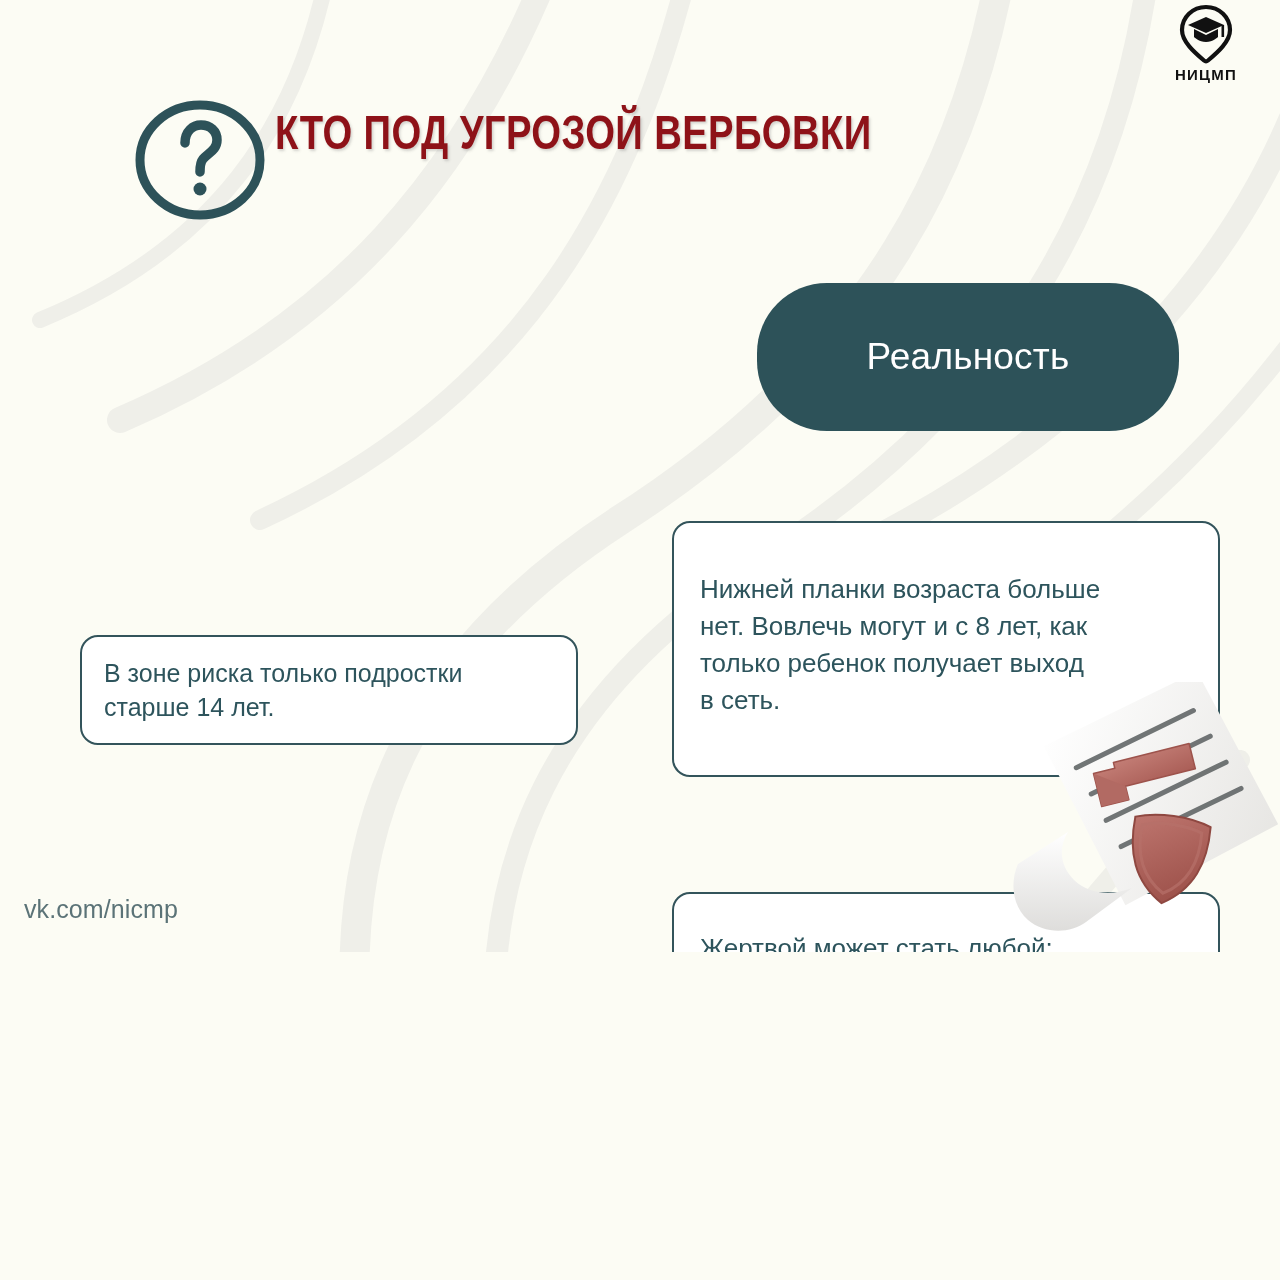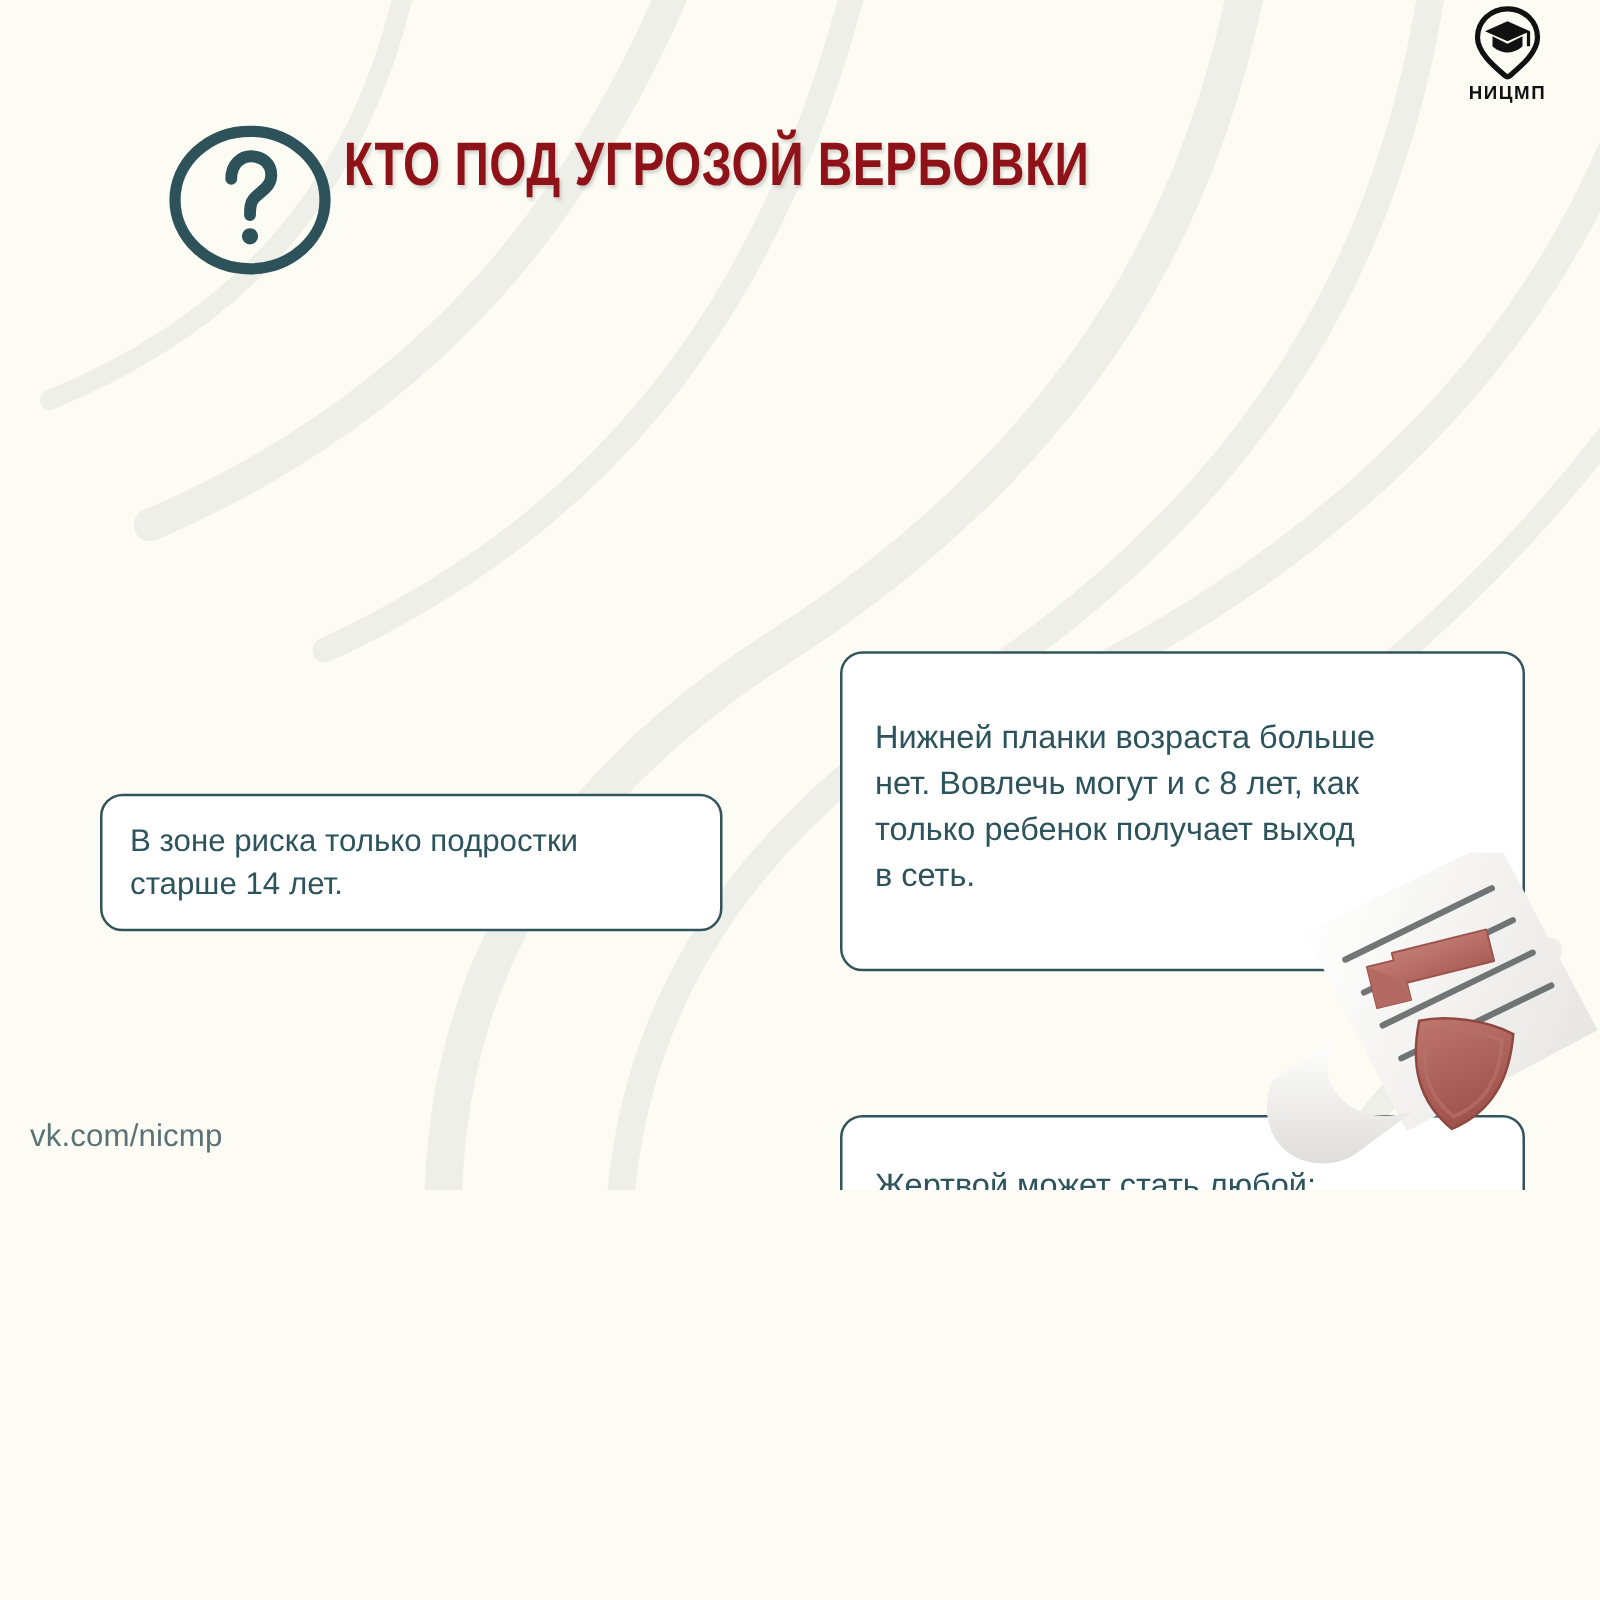--- a/index.html
+++ b/index.html
@@ -145,20 +145,23 @@
   </div>
 
   <svg id="qmark" viewBox="0 0 140 124">
     <ellipse cx="70" cy="62" rx="60" ry="55" fill="none" stroke="#2d5259" stroke-width="9"></ellipse>
     <path d="M55 45 C55 33 63 27 71 27 C80 27 87 33 87 42 C87 52 78 55 73 61 C70 64.5 70 69 70 74" fill="none" stroke="#2d5259" stroke-width="9.5" stroke-linecap="round"></path>
     <circle cx="70" cy="91" r="6.5" fill="#2d5259"></circle>
   </svg>
 
   <div id="title">КТО ПОД УГРОЗОЙ ВЕРБОВКИ</div>
 
+  <div class="pill" id="pill-reality">
+    <span>Реальность</span>
+  </div>
 
   <div class="card" id="card-myth-1">
     <div class="card-text">В зоне риска только подростки
 старше 14 лет.</div>
   </div>
 
   <div class="card" id="card-reality-1">
     <div class="card-text">Нижней планки возраста больше
 нет. Вовлечь могут и с 8 лет, как
 только ребенок получает выход

